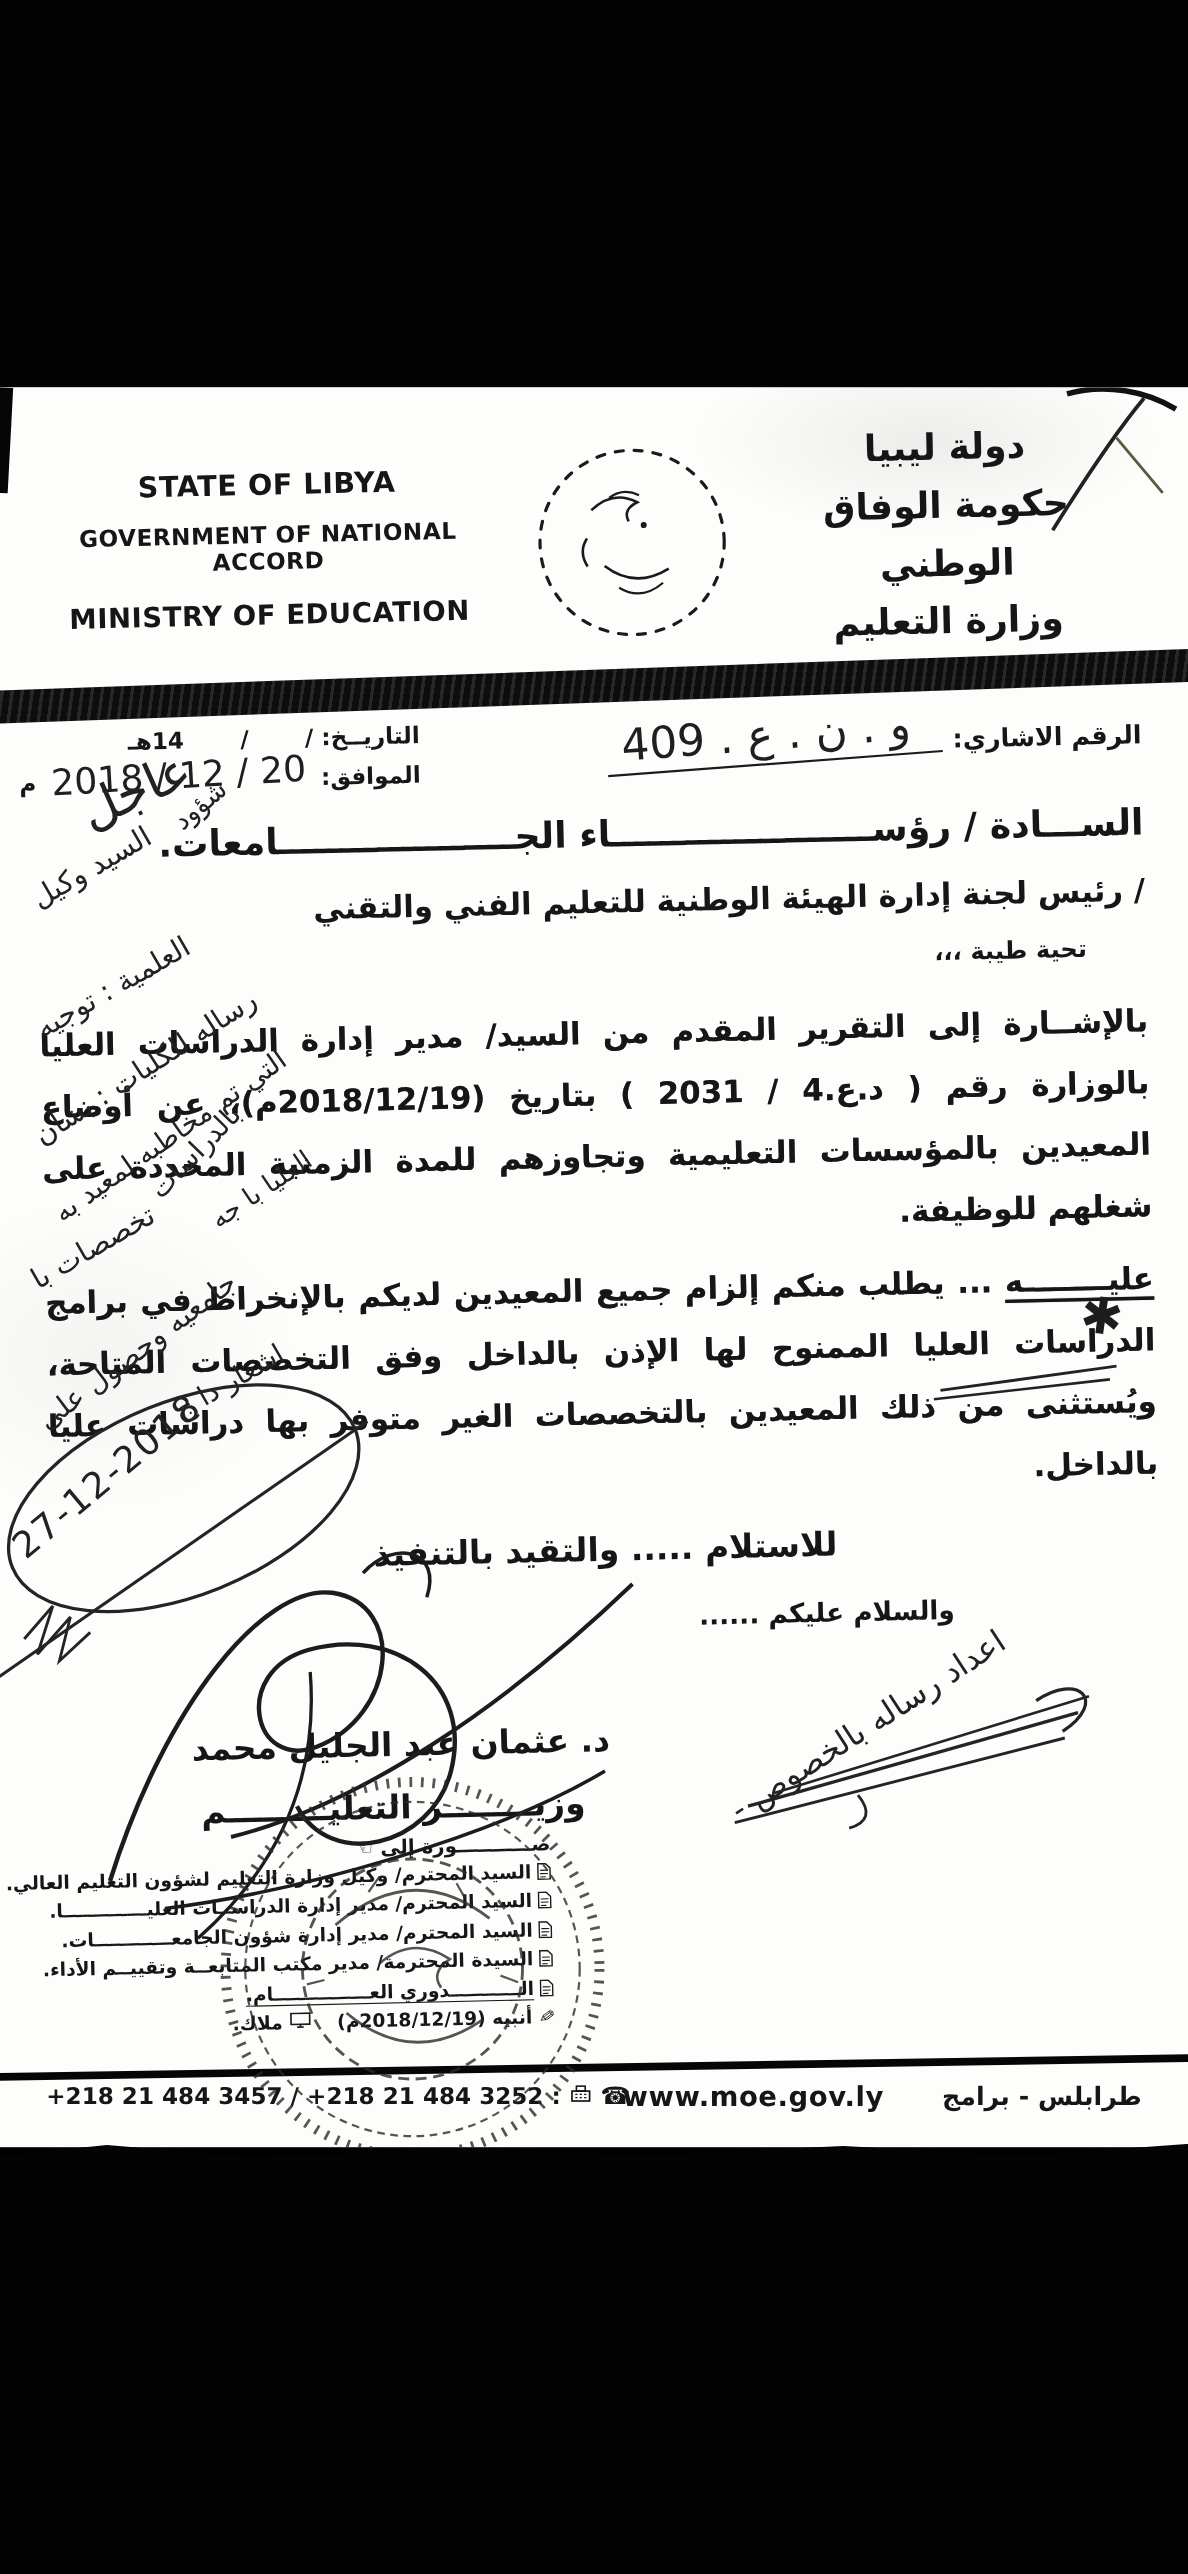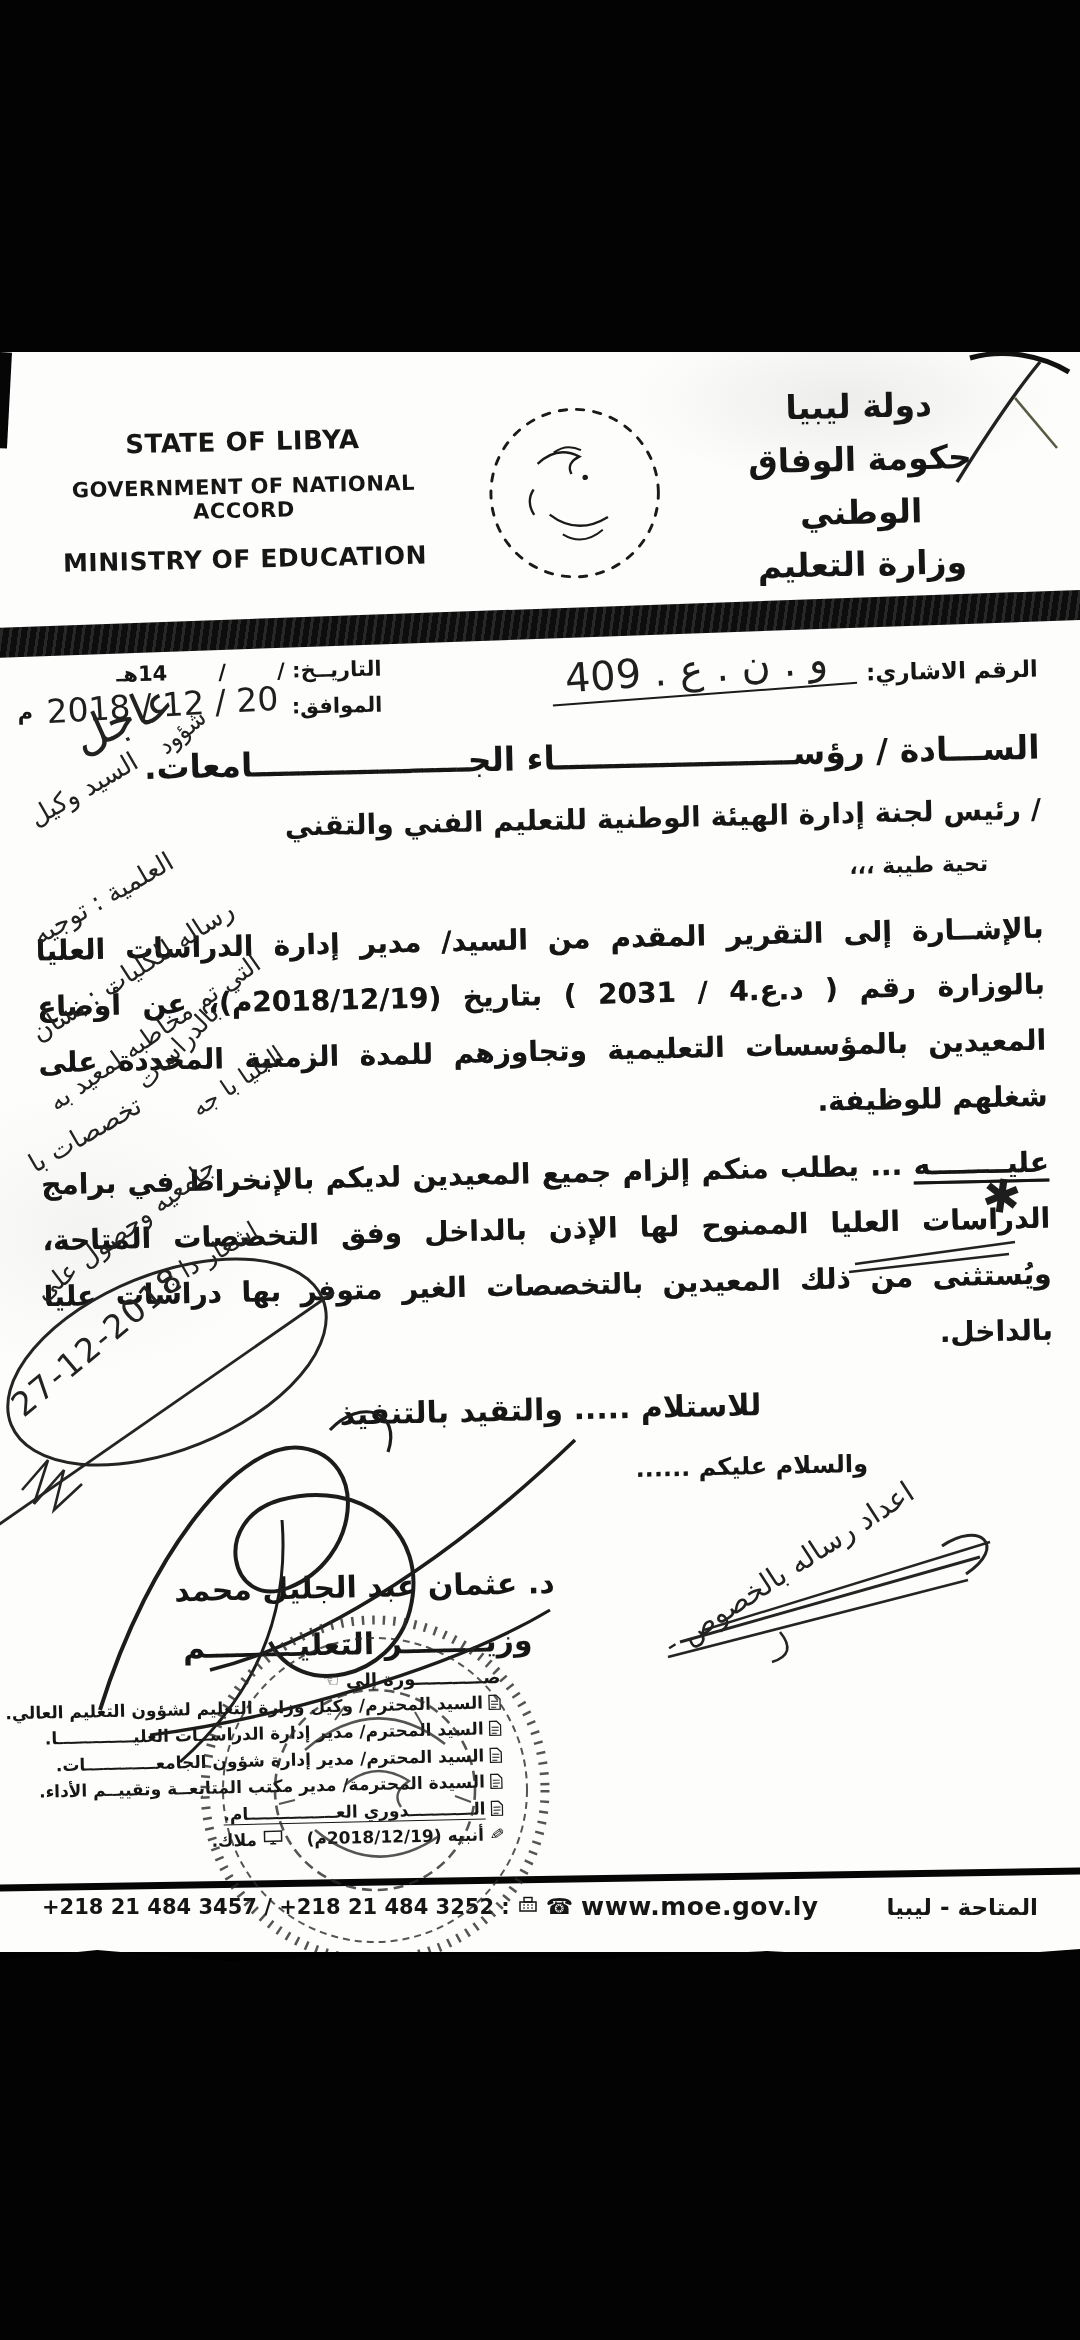--- a/index.html
+++ b/index.html
@@ -57,21 +57,21 @@
   .cc-item{white-space:nowrap;}
   .cc-item .doc{margin-left:5px;vertical-align:-2px;}
   .cc-item.u{text-decoration:underline;text-underline-offset:4px;}
   .cc-note{white-space:nowrap;}
   .pen-icon{display:inline-block;font-size:17px;transform:scaleX(-1) rotate(-10deg);}
   .hand-icon{font-size:19px;}
   
   .footer-rule{position:absolute;left:-12px;right:-12px;top:1524px;height:7px;background:#060606;transform:rotate(-.9deg);}
   .footer-row{position:absolute;left:0;right:0;top:1540px;display:flex;justify-content:space-between;
         align-items:center;padding:0 42px;font-weight:700;}
-  .f-phones{direction:ltr;font-size:21px;display:flex;align-items:center;gap:8px;}
+  .f-phones{direction:ltr;font-size:21px;display:flex;gap:8px;}
   .f-site{font-size:25px;letter-spacing:.5px;transform:translateX(-30px);}
   .f-city{font-size:23px;}
   
   .ov{position:absolute;}
   .hwnote{position:absolute;font-weight:400;color:#222;white-space:nowrap;transform-origin:100% 50%;}
   .urgent{left:66px;top:318px;font-size:46px;transform:rotate(-24deg);}
   .mn{font-size:26px;}
   .mn0{left:148px;top:348px;transform:rotate(-40deg);font-size:24px;}
   .mn1{left:15px;top:392px;transform:rotate(-30deg);}
   .mn2{left:14px;top:492px;transform:rotate(-30deg);}
@@ -197,21 +197,21 @@
       <div class="f-phones">
         <span>+218 21 484 3457  /  +218 21 484 3252 :</span>
         <span><svg width="20" height="18" viewBox="0 0 20 18" style="display:inline">
               <rect x="2" y="6" width="16" height="9" fill="none" stroke="#111" stroke-width="1.5"></rect>
               <rect x="6" y="1.5" width="8" height="4.5" fill="none" stroke="#111" stroke-width="1.4"></rect>
               <path d="M5 9h2M9 9h2M13 9h2M5 12h2M9 12h2M13 12h2" stroke="#111" stroke-width="1.2"></path>
             </svg></span>
         <span style="font-size:22px;">☎</span>
       </div>
       <div class="f-site">www.moe.gov.ly</div>
-      <div class="f-city">المتاحة - ليبيا</div>
+      <div class="f-city">طرابلس - برامج</div>
     </div>
 
     <div class="sliver"></div>
 
     <svg class="ov" style="left:915px;top:0;" width="160" height="150" viewBox="0 0 160 150">
       <path d="M125 10 C 100 40 72 82 42 130" fill="none" stroke="#222" stroke-width="3.4"></path>
       <path d="M100 46 L 142 96" fill="none" stroke="#5a5a42" stroke-width="2.6"></path>
       <path d="M55 6 C 90 -4 128 4 154 20" fill="none" stroke="#111" stroke-width="5"></path>
     </svg>
 

